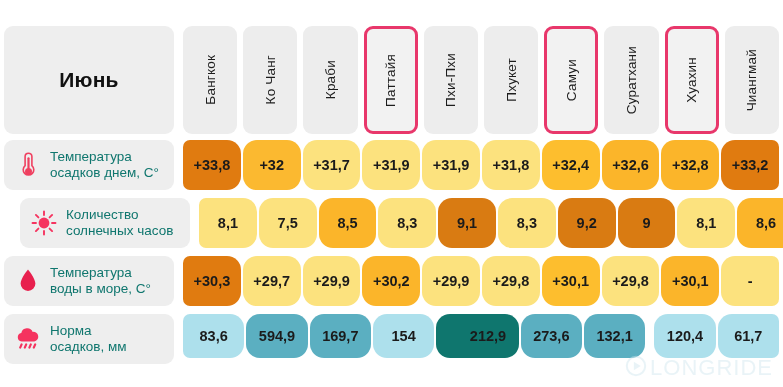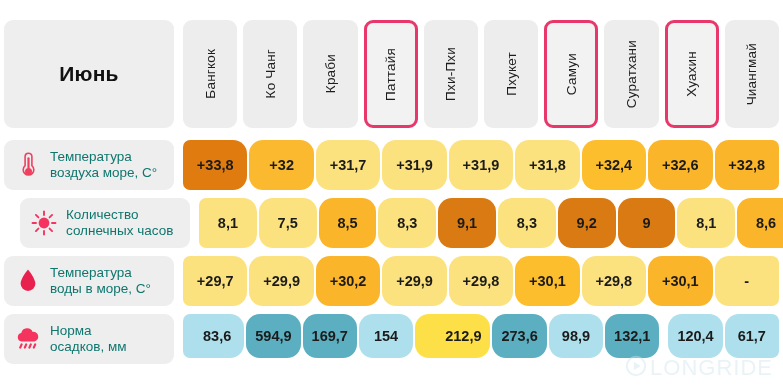--- a/index.html
+++ b/index.html
@@ -61,21 +61,21 @@
     justify-content: center;
     font-weight: bold;
     font-size: 14.5px;
     color: #1b1b1b;
     box-sizing: border-box;
     border-radius: 14px;
   }
 
   
   #header-row {
-    top: 20px;
+    top: 26px;
     height: 108px;
     justify-content: center;
   }
   #title-cell {
     justify-content: center;
     padding-left: 0;
     height: 108px;
   }
   #title-text {
     font-size: 21px;
@@ -211,33 +211,34 @@
     <div class="label-cell data-label">
       <span class="icon">
         <svg width="17" height="26" viewBox="0 0 17 26">
           <path d="M8.5 1.2c-1.9 0-3.4 1.5-3.4 3.4v9.1a5.3 5.3 0 1 0 6.8 0V4.6c0-1.9-1.5-3.4-3.4-3.4z" fill="none" stroke="#ef4060" stroke-width="1.6"></path>
           <circle cx="8.5" cy="19.4" r="3.5" fill="#ef4060"></circle>
           <rect x="7.4" y="5.2" width="2.2" height="12" rx="1.1" fill="#ef4060"></rect>
         </svg>
       </span>
       <span class="lbl-text">
         <span>Температура</span><br>
-        <span>воздуха море, С°</span>
+        <span>осадков днем, С°</span>
       </span>
     </div>
     <div class="data-strip">
         <div class="cell" style="background: rgb(224, 123, 16);">+33,8</div>
         <div class="cell" style="background: rgb(251, 185, 48);">+32</div>
         <div class="cell" style="background: rgb(252, 226, 126);">+31,7</div>
         <div class="cell" style="background: rgb(252, 226, 126);">+31,9</div>
         <div class="cell" style="background: rgb(252, 226, 126);">+31,9</div>
         <div class="cell" style="background: rgb(252, 226, 126);">+31,8</div>
         <div class="cell" style="background: rgb(253, 190, 46);">+32,4</div>
         <div class="cell" style="background: rgb(251, 181, 42);">+32,6</div>
         <div class="cell" style="background: rgb(251, 181, 42);">+32,8</div>
+        <div class="cell" style="background: rgb(224, 123, 16);">+33,2</div>
       </div>
   </div>
 
   <div class="row" id="row-sun">
     <div class="label-cell data-label">
       <span class="icon">
         <svg width="26" height="26" viewBox="0 0 26 26">
           <circle cx="13" cy="13" r="5.4" fill="#f5335f"></circle>
           <g stroke="#f5335f" stroke-width="1.9" stroke-linecap="round">
             <line x1="13" y1="1.5" x2="13" y2="5"></line>
@@ -276,20 +277,21 @@
         <svg width="20" height="26" viewBox="0 0 20 26">
           <path d="M10 1.5C10 1.5 2.6 10.4 2.6 15.6a7.4 7.4 0 0 0 14.8 0C17.4 10.4 10 1.5 10 1.5z" fill="#e8204e"></path>
         </svg>
       </span>
       <span class="lbl-text">
         <span>Температура</span><br>
         <span>воды в море, С°</span>
       </span>
     </div>
     <div class="data-strip">
+        <div class="cell" style="background: rgb(224, 123, 16);">+30,3</div>
         <div class="cell" style="background: rgb(252, 226, 126);">+29,7</div>
         <div class="cell" style="background: rgb(252, 226, 126);">+29,9</div>
         <div class="cell" style="background: rgb(251, 181, 42);">+30,2</div>
         <div class="cell" style="background: rgb(252, 226, 126);">+29,9</div>
         <div class="cell" style="background: rgb(252, 226, 126);">+29,8</div>
         <div class="cell" style="background: rgb(253, 190, 46);">+30,1</div>
         <div class="cell" style="background: rgb(252, 226, 126);">+29,8</div>
         <div class="cell" style="background: rgb(251, 181, 42);">+30,1</div>
         <div class="cell" style="background: rgb(252, 226, 126);">-</div>
       </div>
@@ -307,27 +309,26 @@
             <line x1="20.2" y1="18.4" x2="18.8" y2="21.6"></line>
           </g>
         </svg>
       </span>
       <span class="lbl-text">
         <span>Норма</span><br>
         <span>осадков, мм</span>
       </span>
     </div>
     <div class="data-strip">
-        <div class="cell" style="background: rgb(173, 224, 236); padding-left: 7px;">83,6</div>
+        <div class="cell" style="background: rgb(173, 224, 236);">83,6</div>
         <div class="cell" style="background: rgb(91, 175, 193);">594,9</div>
         <div class="cell" style="background: rgb(91, 175, 193);">169,7</div>
         <div class="cell" style="background: rgb(173, 224, 236);">154</div>
-        <div class="cell" style="background: #fde047; padding-left: 21px;">212,9</div>
+        <div class="cell" style="background: #0f766e; padding-left: 21px;">212,9</div>
         <div class="cell" style="background: rgb(91, 175, 193);">273,6</div>
-        <div class="cell" style="background: rgb(173, 224, 236);">98,9</div>
         <div class="cell" style="background: rgb(91, 175, 193);">132,1</div>
         <div class="cell" style="background: rgb(173, 224, 236); margin-left: 7px;">120,4</div>
         <div class="cell" style="background: rgb(173, 224, 236);">61,7</div>
       </div>
   </div>
 
   <div id="watermark">
     <span>
       <svg width="22" height="22" viewBox="0 0 22 22">
         <circle cx="11" cy="11" r="9.2" fill="none" stroke="#cfe6ee" stroke-width="2"></circle>

